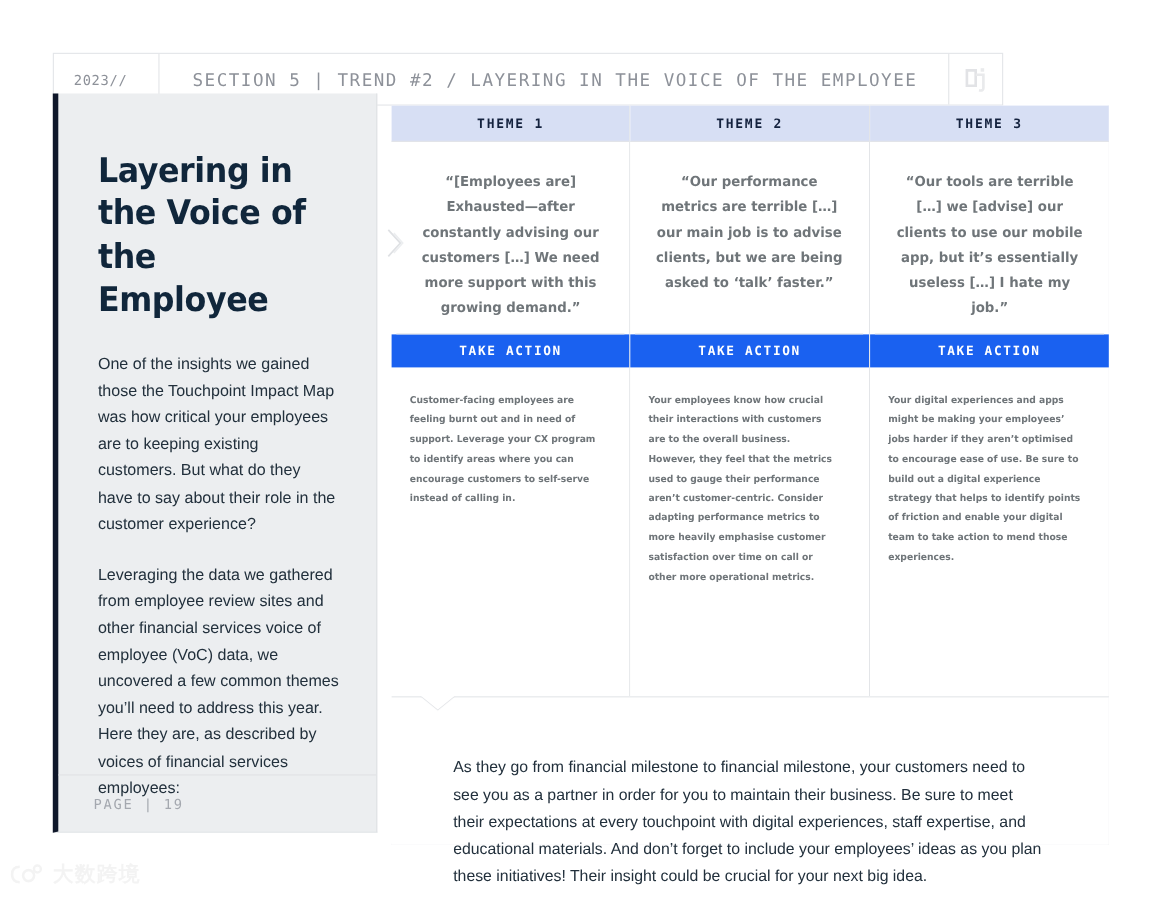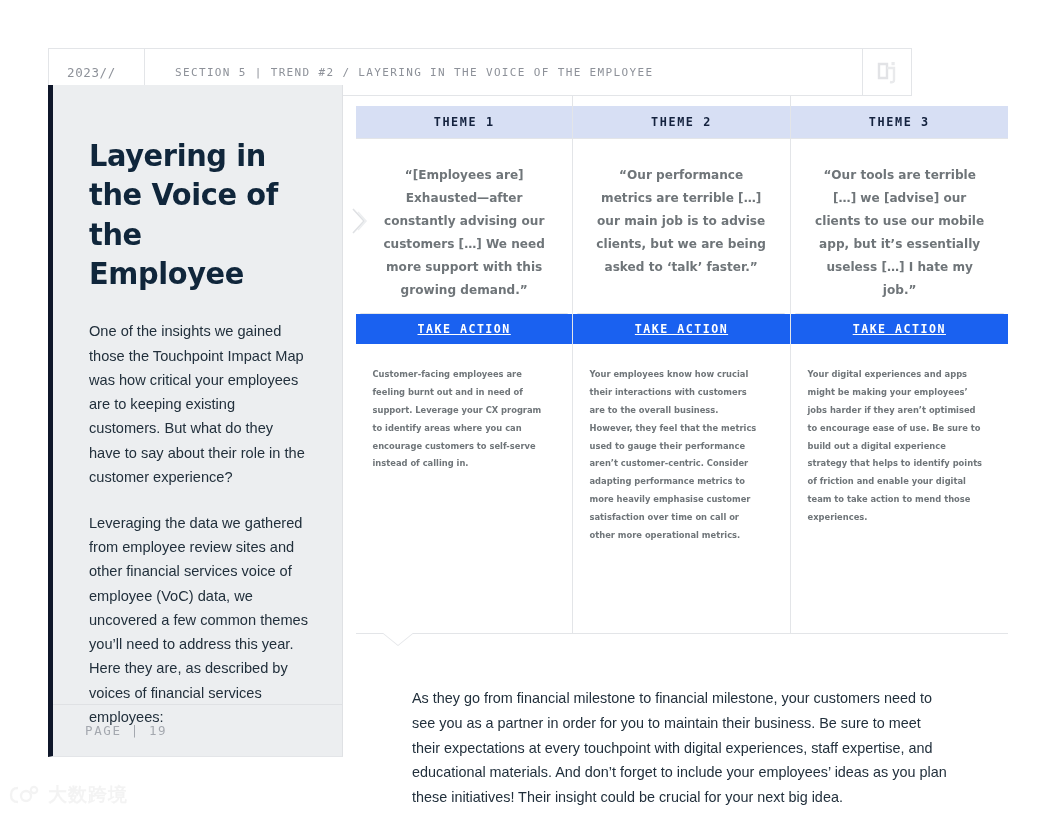--- a/index.html
+++ b/index.html
@@ -47,21 +47,21 @@
     font-size: 12.5px;
     letter-spacing: 0.6px;
     color: #8d9199;
   }
   .hdr-crumb {
     flex: 1;
     display: flex;
     align-items: center;
     padding-left: 30px;
     font-family: "DejaVu Sans Mono", monospace;
-    font-size: 11px;
+    font-size: 16px;
     letter-spacing: 1.35px;
     color: #8d9199;
     white-space: nowrap;
   }
   .hdr-logo {
     width: 48px;
     border-left: 1px solid #e3e5e8;
     display: flex;
     align-items: center;
     justify-content: center;
@@ -154,21 +154,20 @@
     display: flex;
     align-items: center;
     justify-content: center;
     font-family: "DejaVu Sans Mono", monospace;
     font-size: 11.8px;
     font-weight: bold;
     letter-spacing: 1.6px;
     color: #14223e;
     border-bottom: 1px solid #e3e5e8;
     box-sizing: border-box;
-    margin-top: 10px;
   }
 
   .quote {
     height: 175px;
     box-sizing: border-box;
     padding: 24px 16px 0 16px;
     font-family: "DejaVu Sans", sans-serif;
     font-weight: bold;
     font-size: 12.6px;
     line-height: 1.83;
@@ -184,21 +183,20 @@
     background: #1a61f0;
     display: flex;
     align-items: center;
     justify-content: center;
     font-family: "DejaVu Sans Mono", monospace;
     font-size: 11.6px;
     font-weight: bold;
     letter-spacing: 1.5px;
     color: #ffffff;
     box-sizing: border-box;
-    text-decoration: underline;
   }
 
   .action-body {
     flex: 1;
     padding: 22px 19px 0 17px;
     box-sizing: border-box;
     font-family: "DejaVu Sans", sans-serif;
     font-weight: bold;
     font-size: 8.6px;
     line-height: 2.08;

